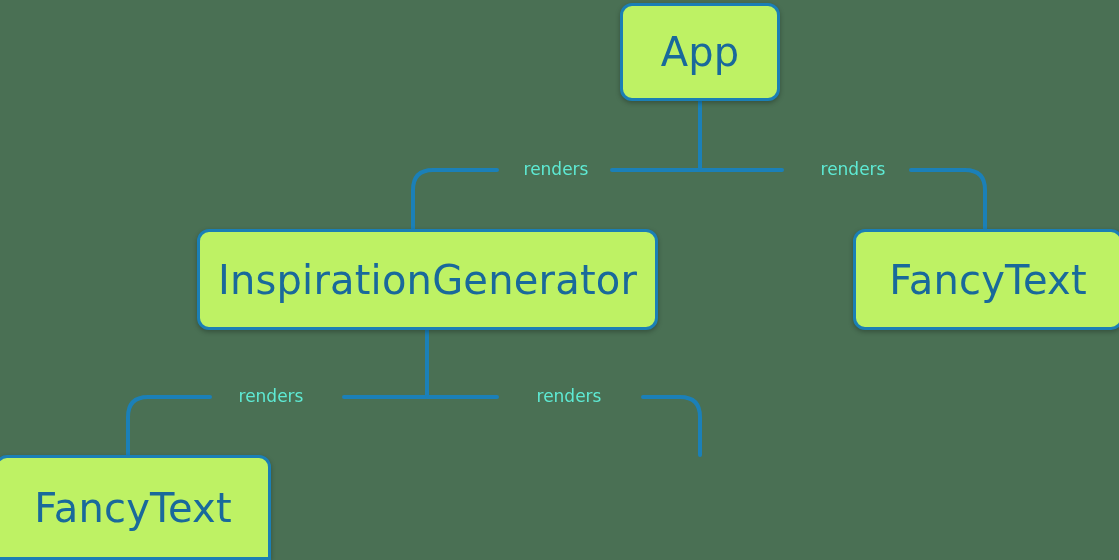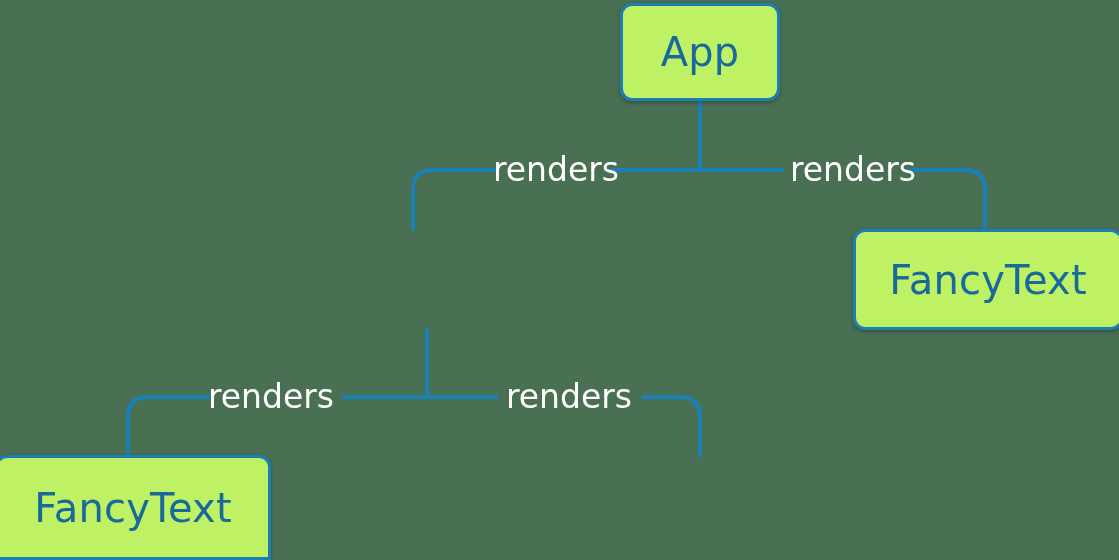--- a/index.html
+++ b/index.html
@@ -53,22 +53,22 @@
   .node-fancy-b    { left: -5px;  top: 455px; width: 276px; height: 105px; border-bottom-left-radius: 0; border-bottom-right-radius: 0;}
   .node-copy       { left: 567px; top: 455px; width: 267px; height: 105px; border-bottom-left-radius: 0; border-bottom-right-radius: 0;}
   .node-app .node-label { font-size: 40px; }
   .node-inspgen .node-label { font-size: 40px; }
   .node-fancy-r .node-label,
   .node-fancy-b .node-label,
   .node-copy .node-label { font-size: 40px; }
 
   .edge-label {
     position: absolute;
-    color: #ffffff;
-    font-size: 33px;
+    color: #5eead4;
+    font-size: 17px;
     line-height: 1;
     white-space: nowrap;
     transform: translate(-50%, -50%);
   }
   .lbl-r1 { left: 556px; top: 169px; }
   .lbl-r2 { left: 853px; top: 169px; }
   .lbl-r3 { left: 271px; top: 396px; }
   .lbl-r4 { left: 569px; top: 396px; }
 </style>
 </head>
@@ -94,20 +94,23 @@
 
       <path d="M 427 397 Q 437 397 447 397 L 497 397"></path>
       <path d="M 643 397 L 680 397 Q 700 397 700 417 L 700 455"></path>
     </g>
   </svg>
 
   <div class="node node-app">
     <span class="node-label">App</span>
   </div>
 
+  <div class="node node-inspgen">
+    <span class="node-label">InspirationGenerator</span>
+  </div>
 
   <div class="node node-fancy-r">
     <span class="node-label">FancyText</span>
   </div>
 
   <div class="node node-fancy-b">
     <span class="node-label">FancyText</span>
   </div>
 
 

